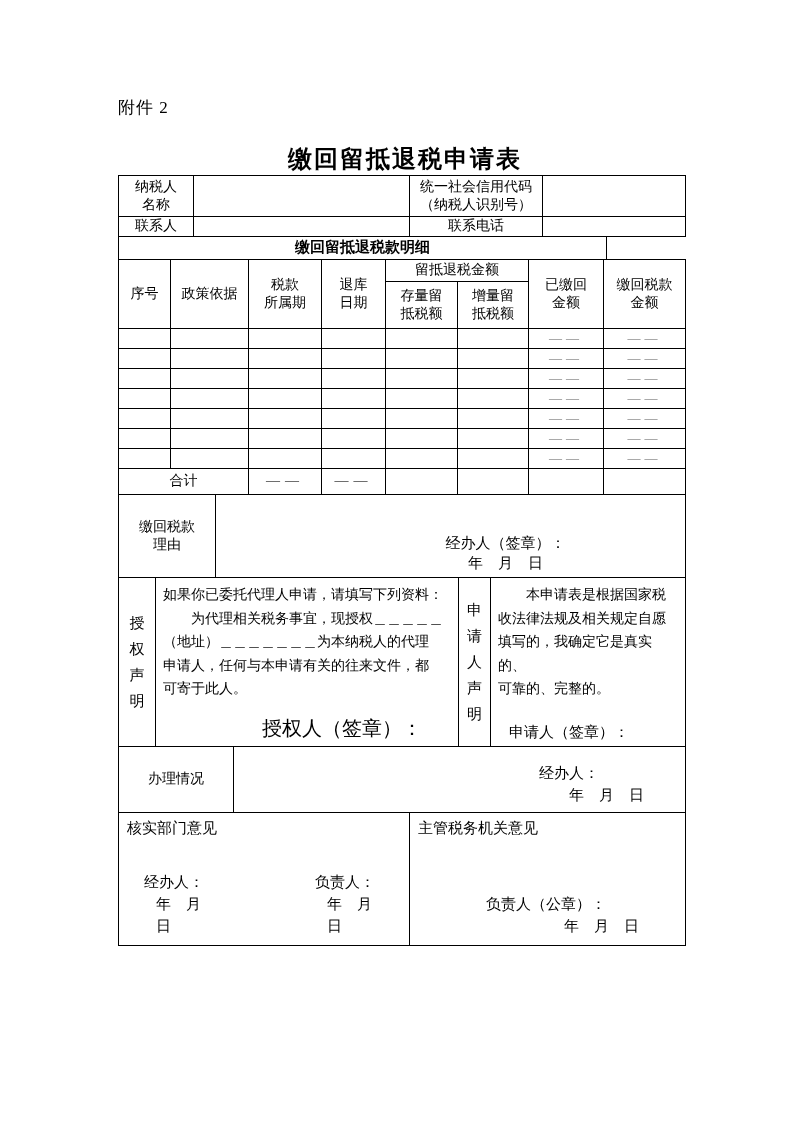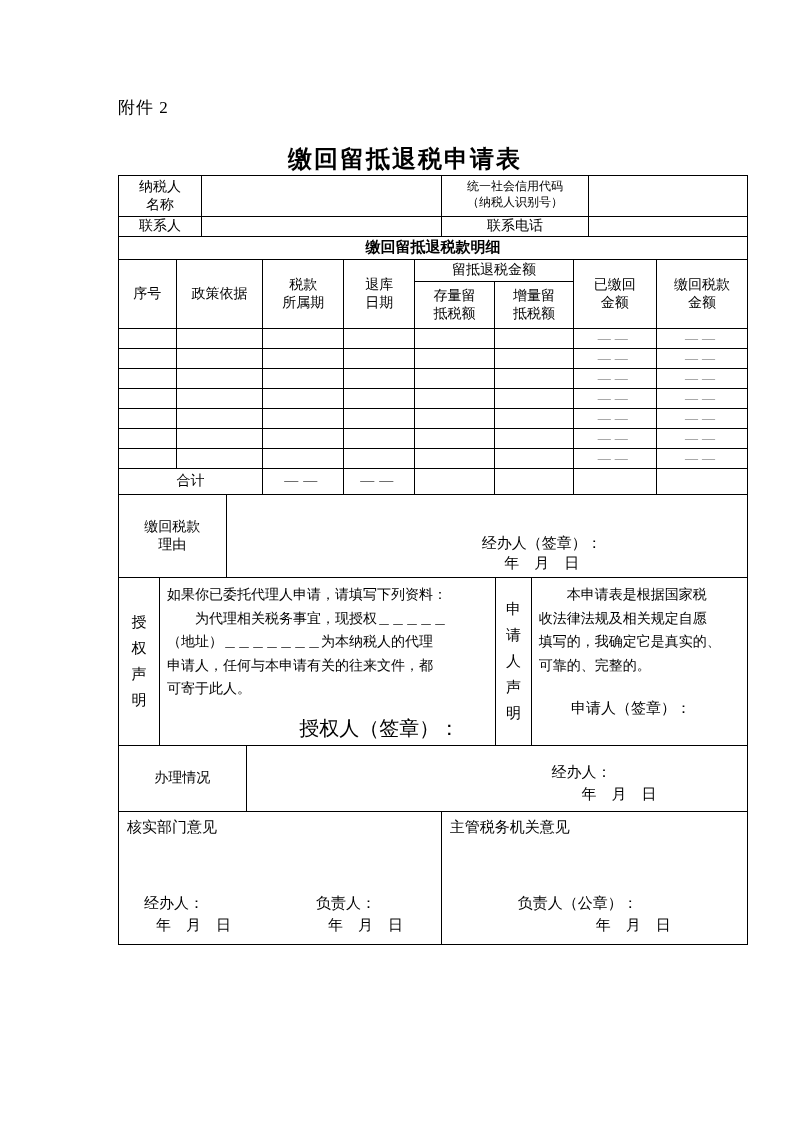--- a/index.html
+++ b/index.html
@@ -7,36 +7,36 @@
     width:793px;height:1122px;
     font-family:"Liberation Serif","DejaVu Serif",serif;
     color:#000000;
     -webkit-font-smoothing:antialiased;
   }
   .sheet{padding-top:96px;}
   .attachment{margin-left:118px;font-size:17px;letter-spacing:1px;}
   .title{margin:24px 0 0 17px;text-align:center;font-size:24px;font-weight:bold;letter-spacing:2px;}
   .unit-note{width:567px;margin:8px 0 5px 118px;text-align:right;font-weight:bold;font-size:15px;}
   .form{margin-left:118px;width:569px;}
-  table{border-collapse:collapse;table-layout:fixed;width:630px;}
+  table{border-collapse:collapse;table-layout:fixed;width:489px;}
   .form table + table{margin-top:-1px;}
   td{border:1px solid #000;padding:0 2px;font-size:14px;text-align:center;vertical-align:middle;line-height:1.3;overflow:hidden;}
   .pre{white-space:pre-line;}
   .bold{font-weight:bold;font-size:15px;}
   
   .rA1{height:41px}.rA2{height:20px}.rS{height:23px}
   .rH1{height:22px}.rH2{height:47px}
   tbody.detail tr{height:20px}
   .rTotal{height:26px}
   .rC{height:83px}.rD{height:149px}.rE{height:24px}.rF{height:66px}.rG{height:132px}
   
   .dash{color:#7a7a7a;font-size:13px;letter-spacing:4px;}
   .dash-dark{color:#3a3a3a;font-size:14px;letter-spacing:5px;}
   
-  .tight{padding:0;font-size:12px;font-family:Liberation Mono, monospace;}
+  .tight{padding:0;font-size:14px;}
   
   .reason-content{vertical-align:bottom;text-align:center;padding:0 0 4px 110px;}
   .reason-content div{line-height:20px;font-size:15px;}
   
   .vlabel{font-size:15px;white-space:pre-line;line-height:26px;padding:0;}
   .decl-text{vertical-align:top;text-align:left;padding:5px 6px 4px 7px;}
   .decl-text .body{white-space:pre-line;font-size:14px;line-height:23.5px;}
   .auth-sign{text-align:right;padding-right:30px;margin-top:14px;font-size:20px;}
   .app-sign{text-align:right;padding-right:50px;margin-top:22px;font-size:15px;}
   .rE td{font-size:15px;}

